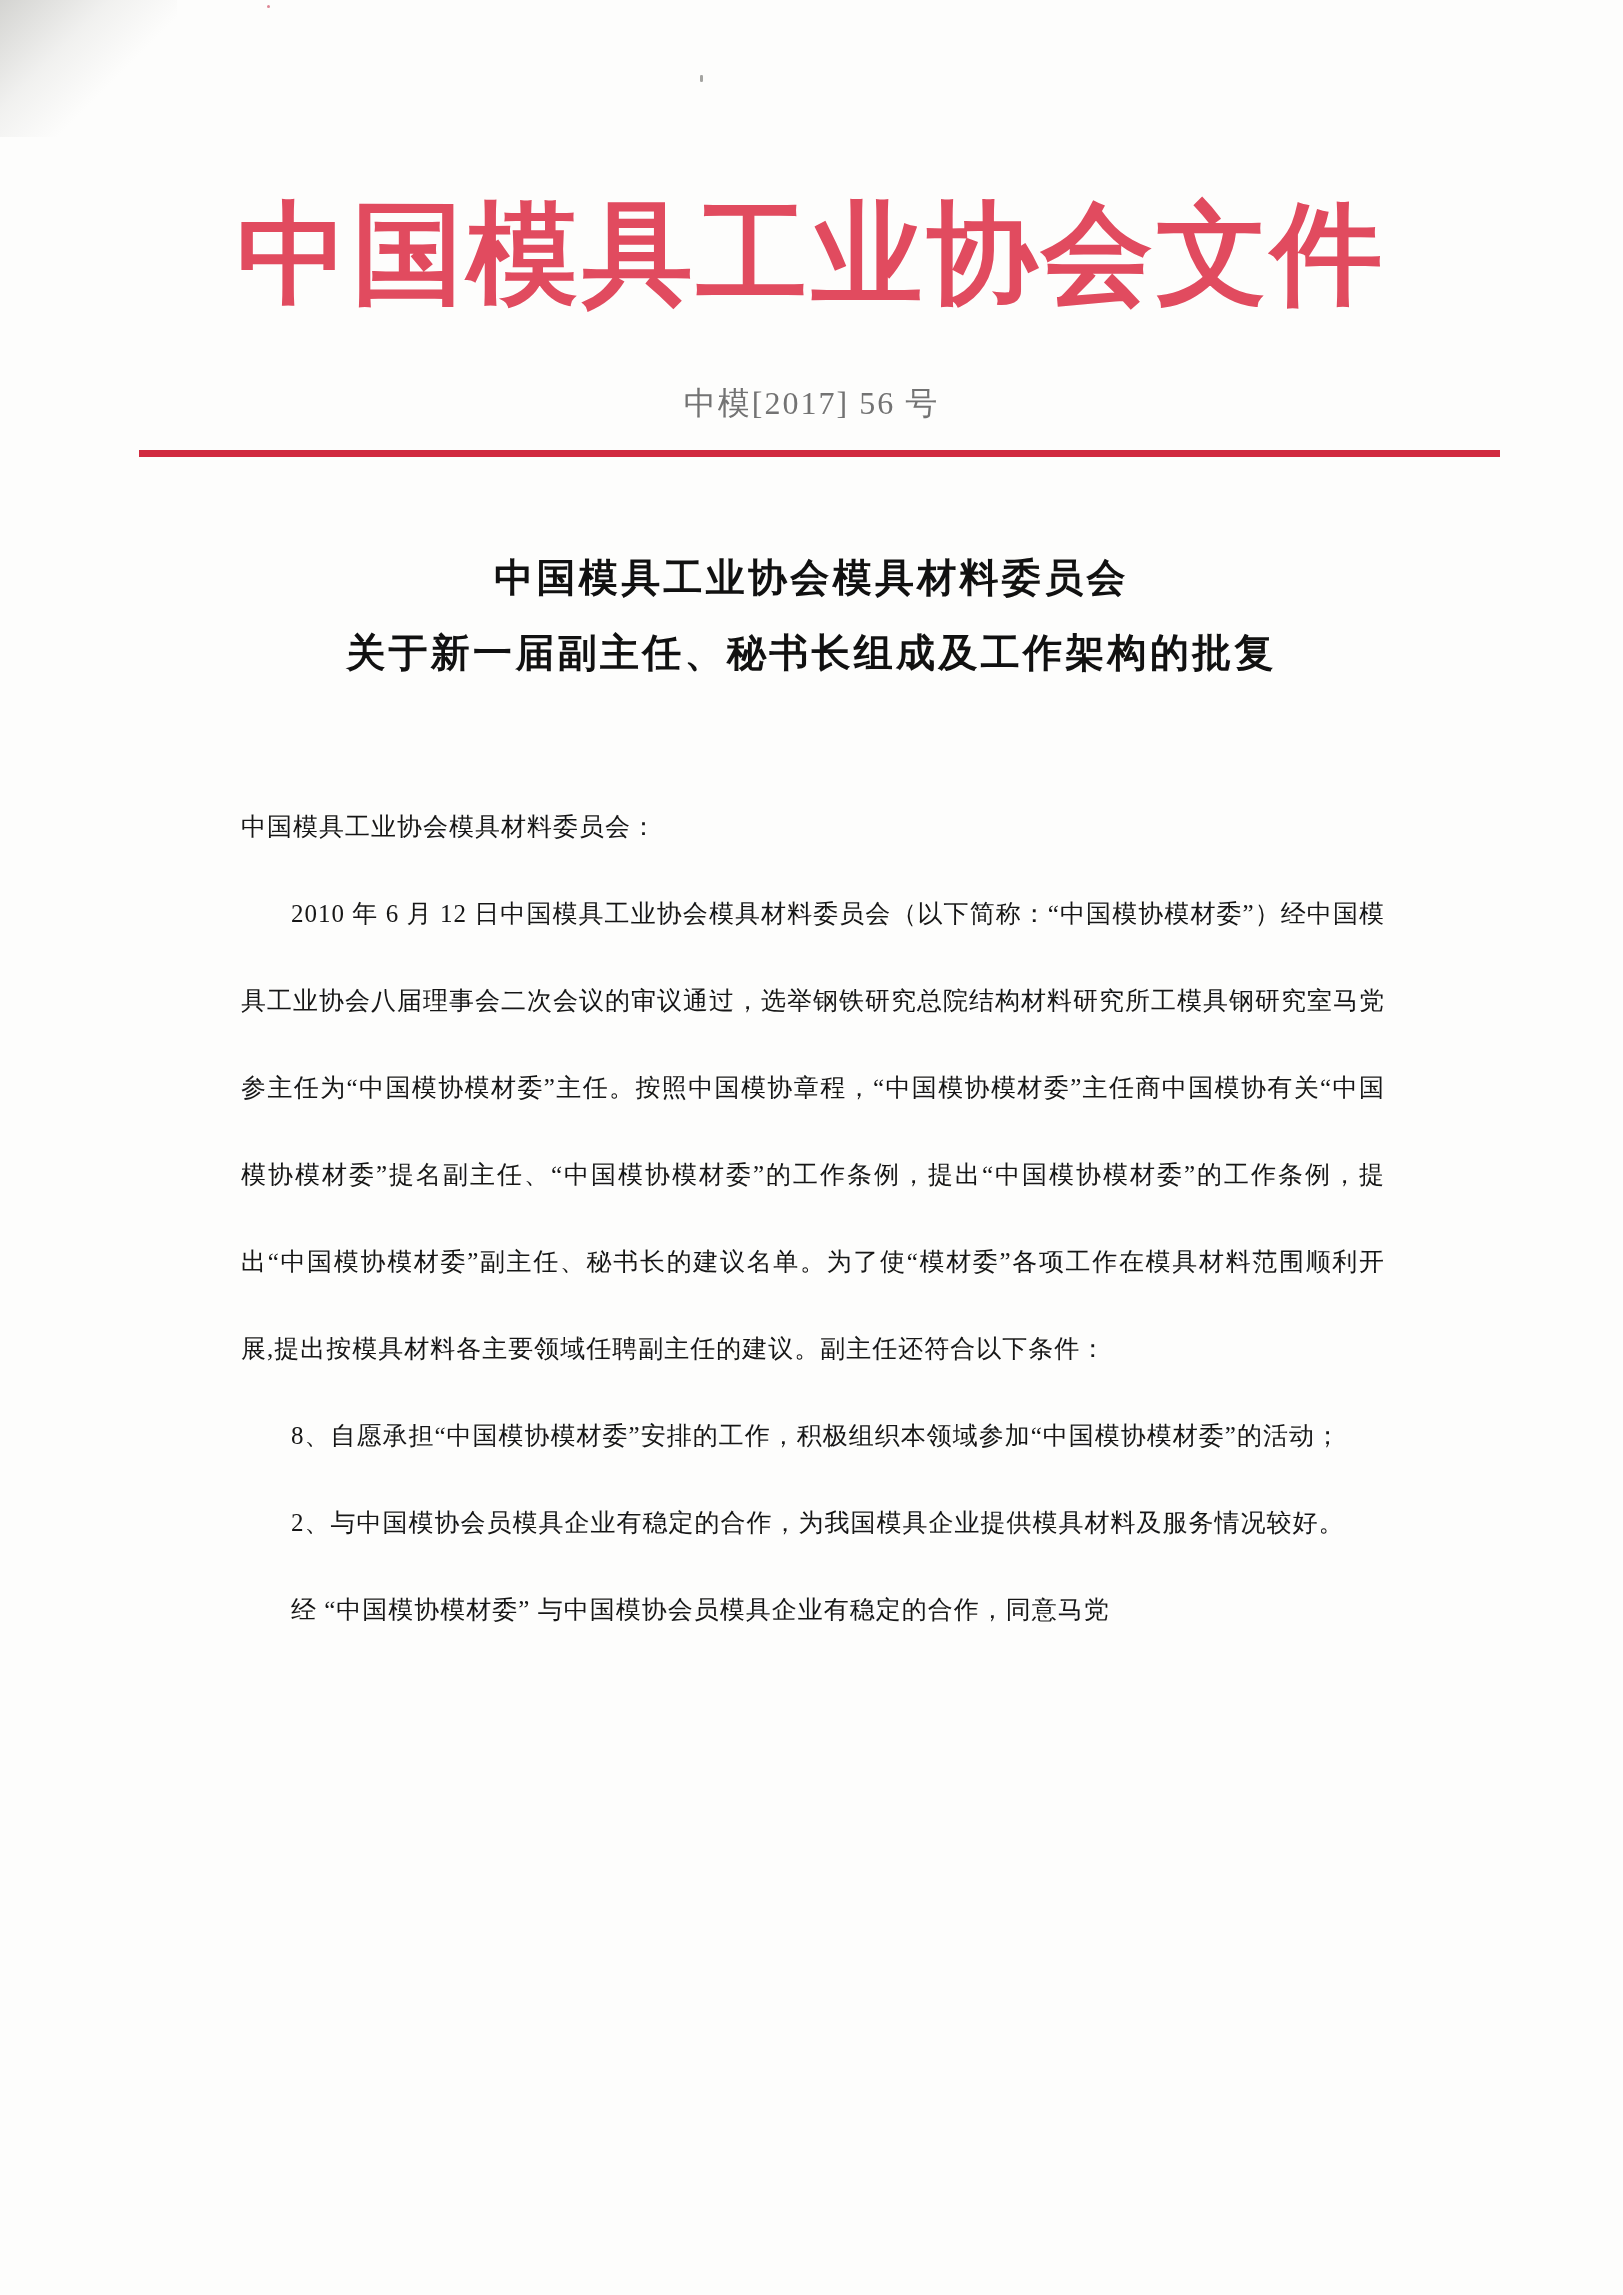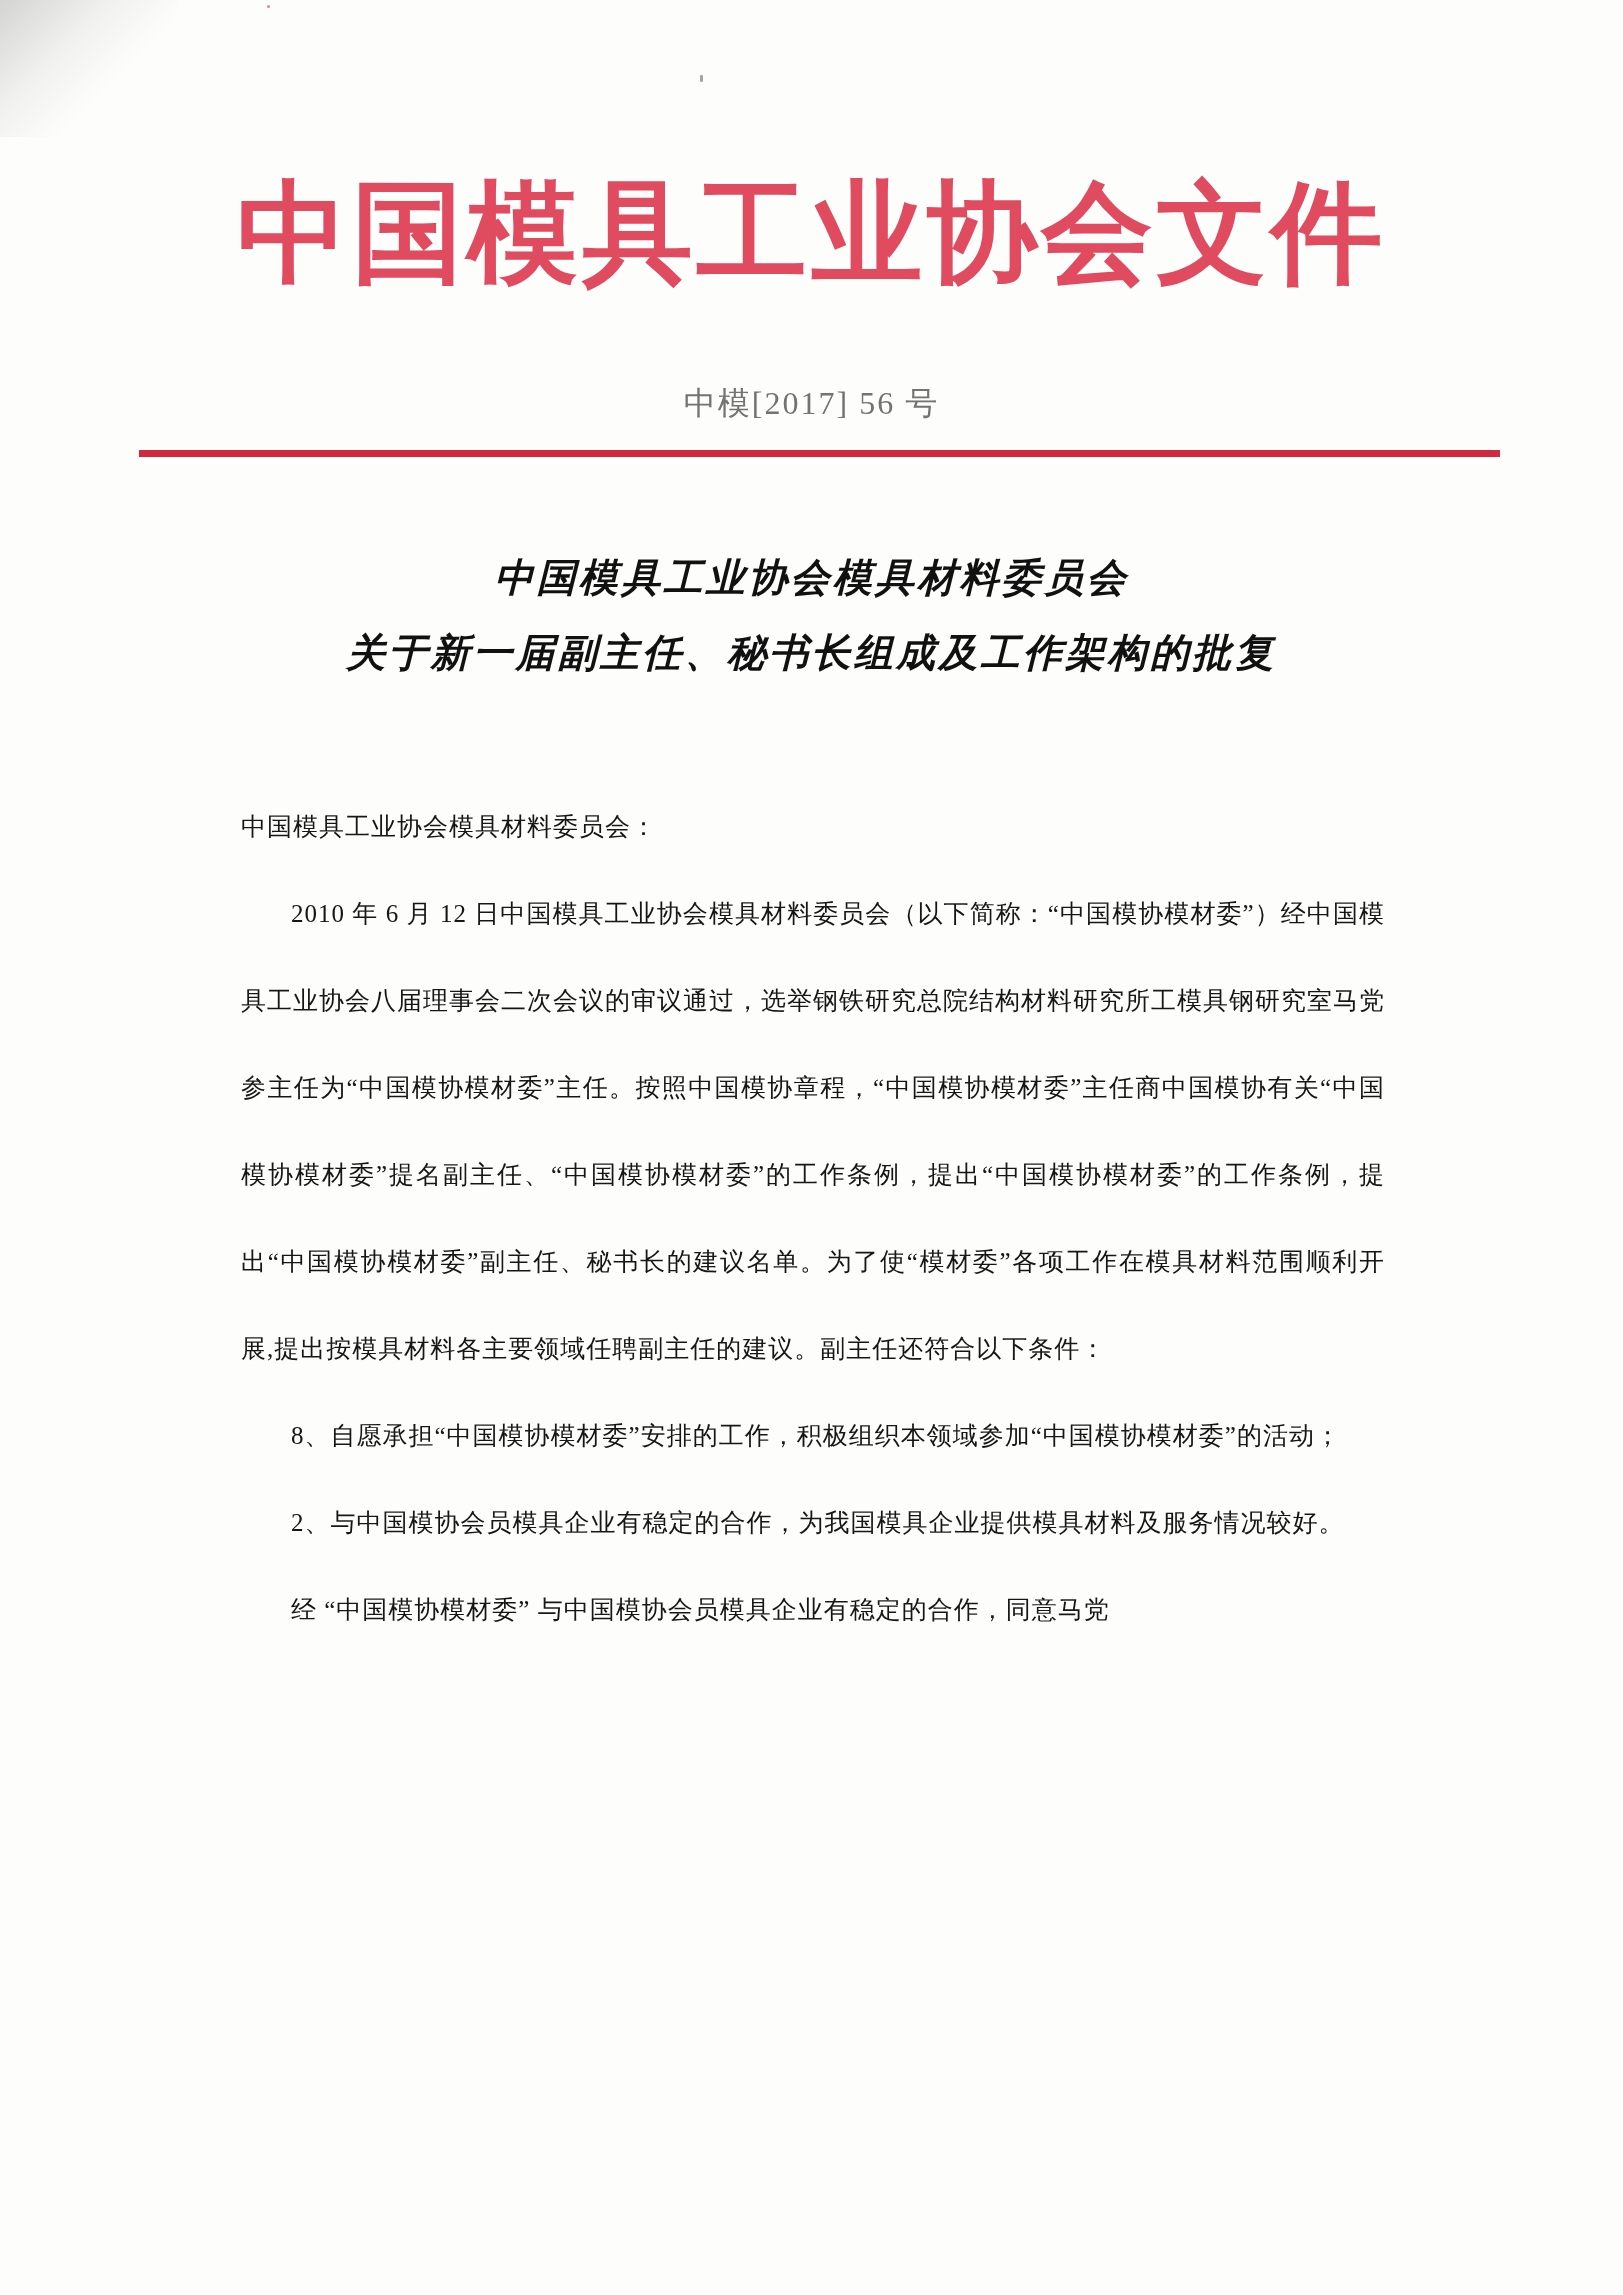--- a/index.html
+++ b/index.html
@@ -36,21 +36,21 @@
     position: absolute;
     left: 267px; top: 5.2px;
     width: 3.3px; height: 3.3px;
     background: #d4687a;
     border-radius: 50%;
     opacity: 0.8;
   }
   
   .letterhead-title {
     position: absolute;
-    top: 159px;
+    top: 180px;
     left: 0;
     width: 100%;
     text-align: center;
     font-family: Liberation Serif, serif;
     font-weight: 700;
     font-size: 111px;
     letter-spacing: 3.9px;
     color: #e14b5f;
     white-space: nowrap;
   }
@@ -77,21 +77,20 @@
     position: absolute;
     left: 0;
     width: 100%;
     text-align: center;
     font-family: "Liberation Sans", "DejaVu Sans", sans-serif;
     font-weight: 700;
     font-size: 39px;
     letter-spacing: 3.3px;
     color: #111;
     white-space: nowrap;
-    font-style: italic;
   }
   .subject-1 { top: 551px; }
   .subject-2 { top: 626px; }
   
   .body-text {
     position: absolute;
     top: 783px;
     left: 241px;
     width: 1144px;
     font-size: 25px;

